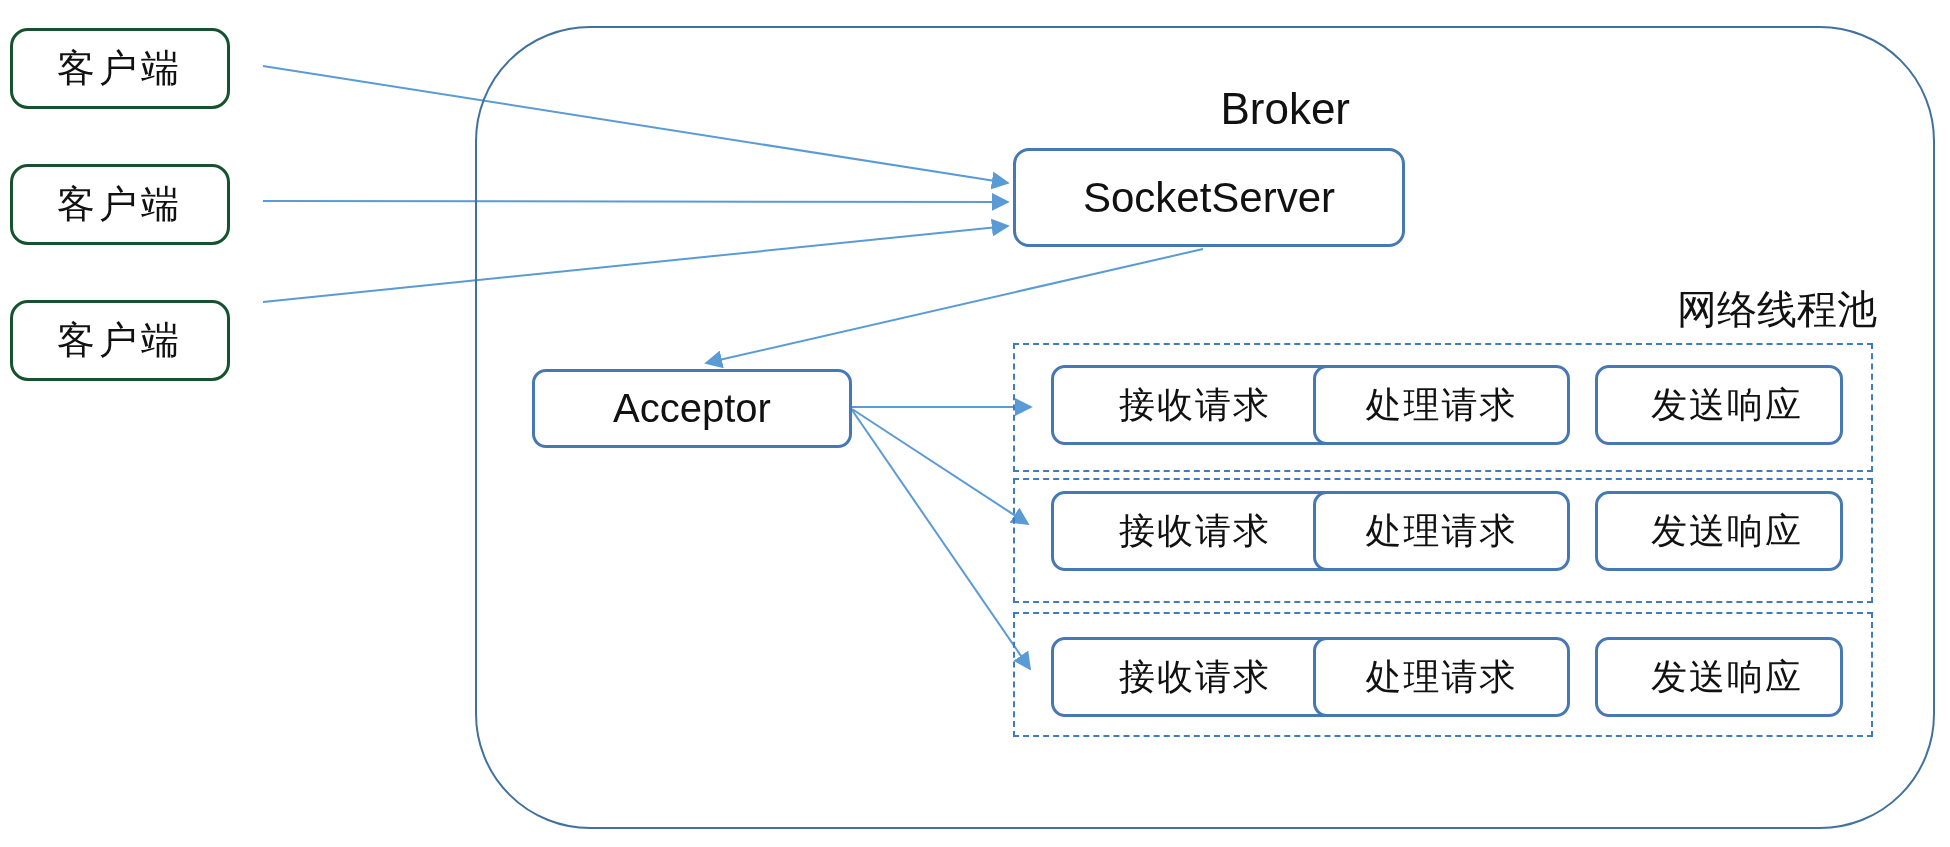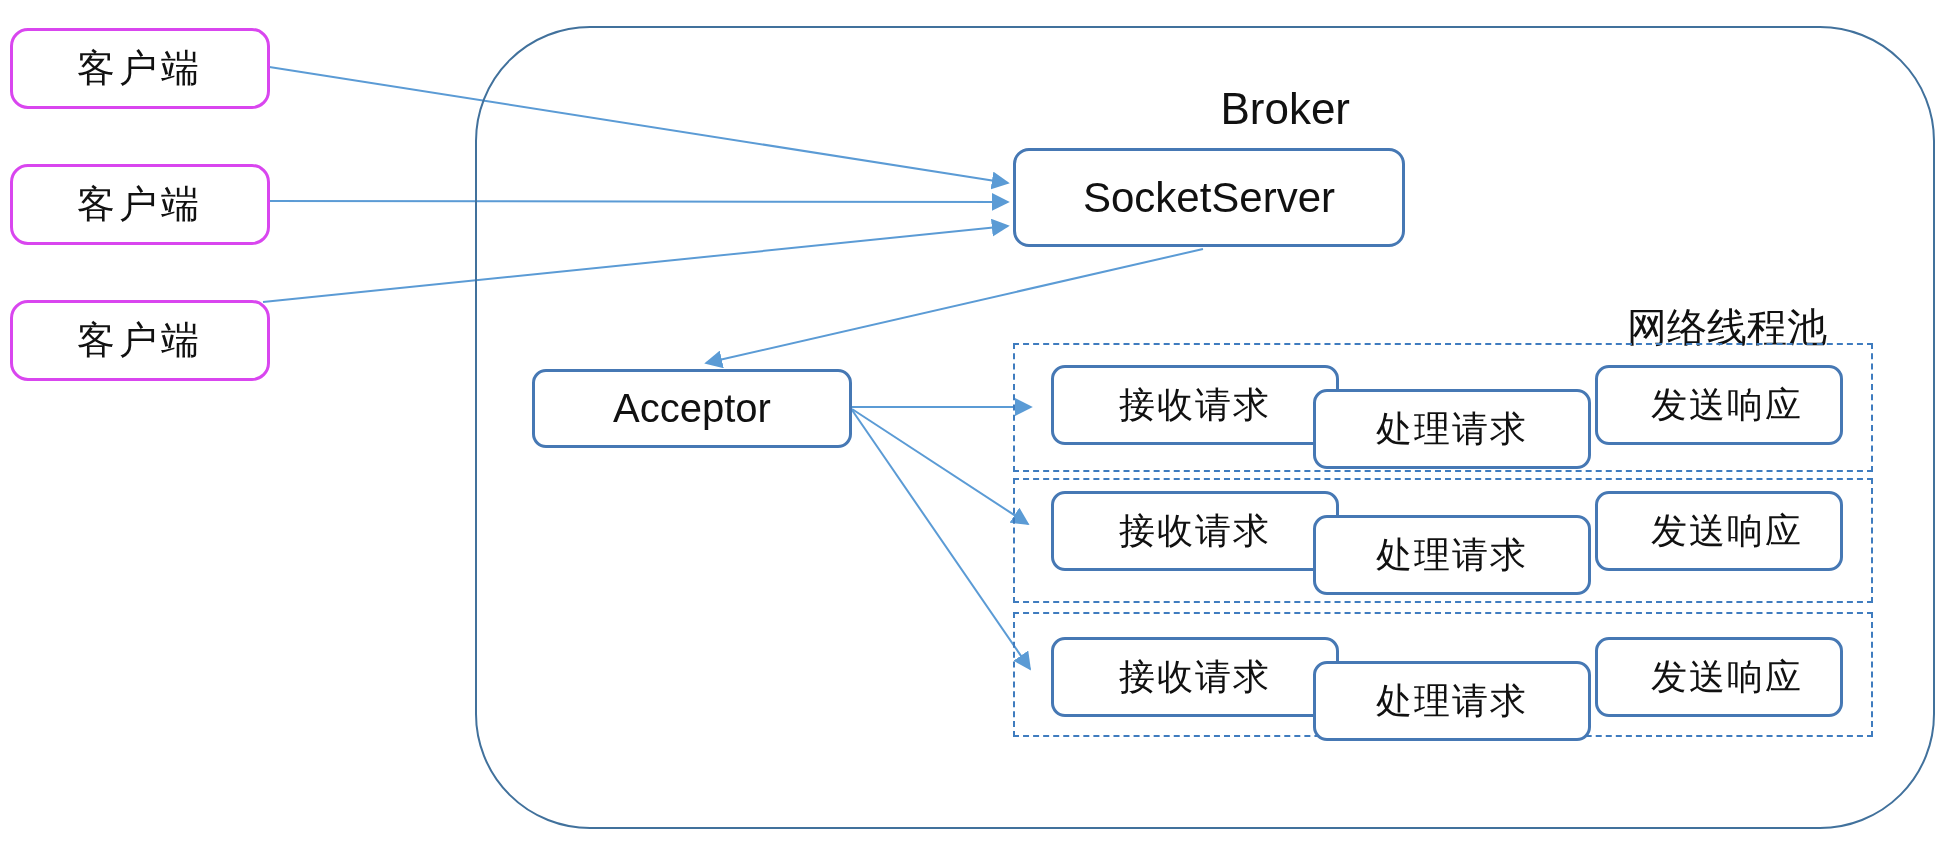--- a/index.html
+++ b/index.html
@@ -26,23 +26,23 @@
     position: absolute;
     box-sizing: border-box;
     background: #ffffff;
     display: flex;
     align-items: center;
     justify-content: center;
     color: #111111;
   }
   .client-box {
     left: 10px;
-    width: 260px;
+    width: 220px;
     height: 81px;
-    border: 3px solid #d946ef;
+    border: 3px solid #14532d;
     border-radius: 18px;
     font-size: 38px;
     letter-spacing: 4px;
   }
   .broker-container {
     position: absolute;
     box-sizing: border-box;
     left: 475px;
     top: 26px;
     width: 1460px;
@@ -74,23 +74,23 @@
     top: 369px;
     width: 320px;
     height: 79px;
     border: 3px solid #4678b4;
     border-radius: 14px;
     font-size: 40px;
   }
   .pool-label {
     position: absolute;
     left: 1577px;
-    top: 300px;
+    top: 282px;
     width: 300px;
-    text-align: center;
+    text-align: right;
     font-size: 40px;
     color: #111111;
   }
   .pool-row {
     position: absolute;
     box-sizing: border-box;
     left: 1013px;
     width: 860px;
     border: 2px dashed #3f7cbf;
     background: transparent;
@@ -109,21 +109,21 @@
     justify-content: center;
     font-size: 36px;
     letter-spacing: 2px;
     color: #111111;
     height: 80px;
   }
   .pool-row-1 .worker-box { top: 20px; }
   .pool-row-2 .worker-box { top: 11px; }
   .pool-row-3 .worker-box { top: 23px; }
   .wb-1 { left: 36px;  width: 288px; }
-  .wb-2 { left: 298px; width: 278px; margin-top: 24px; }
+  .wb-2 { left: 298px; width: 257px; }
   .wb-3 { left: 580px; width: 248px; padding-left: 16px; }
 </style>
 </head>
 <body>
 
 <div class="canvas">
 
   <svg id="arrow-layer" viewBox="0 0 1950 847" xmlns="http://www.w3.org/2000/svg">
     <defs>
       <marker id="ah" viewBox="0 0 10 10" refX="9" refY="5" markerWidth="9" markerHeight="9" orient="auto-start-reverse">

